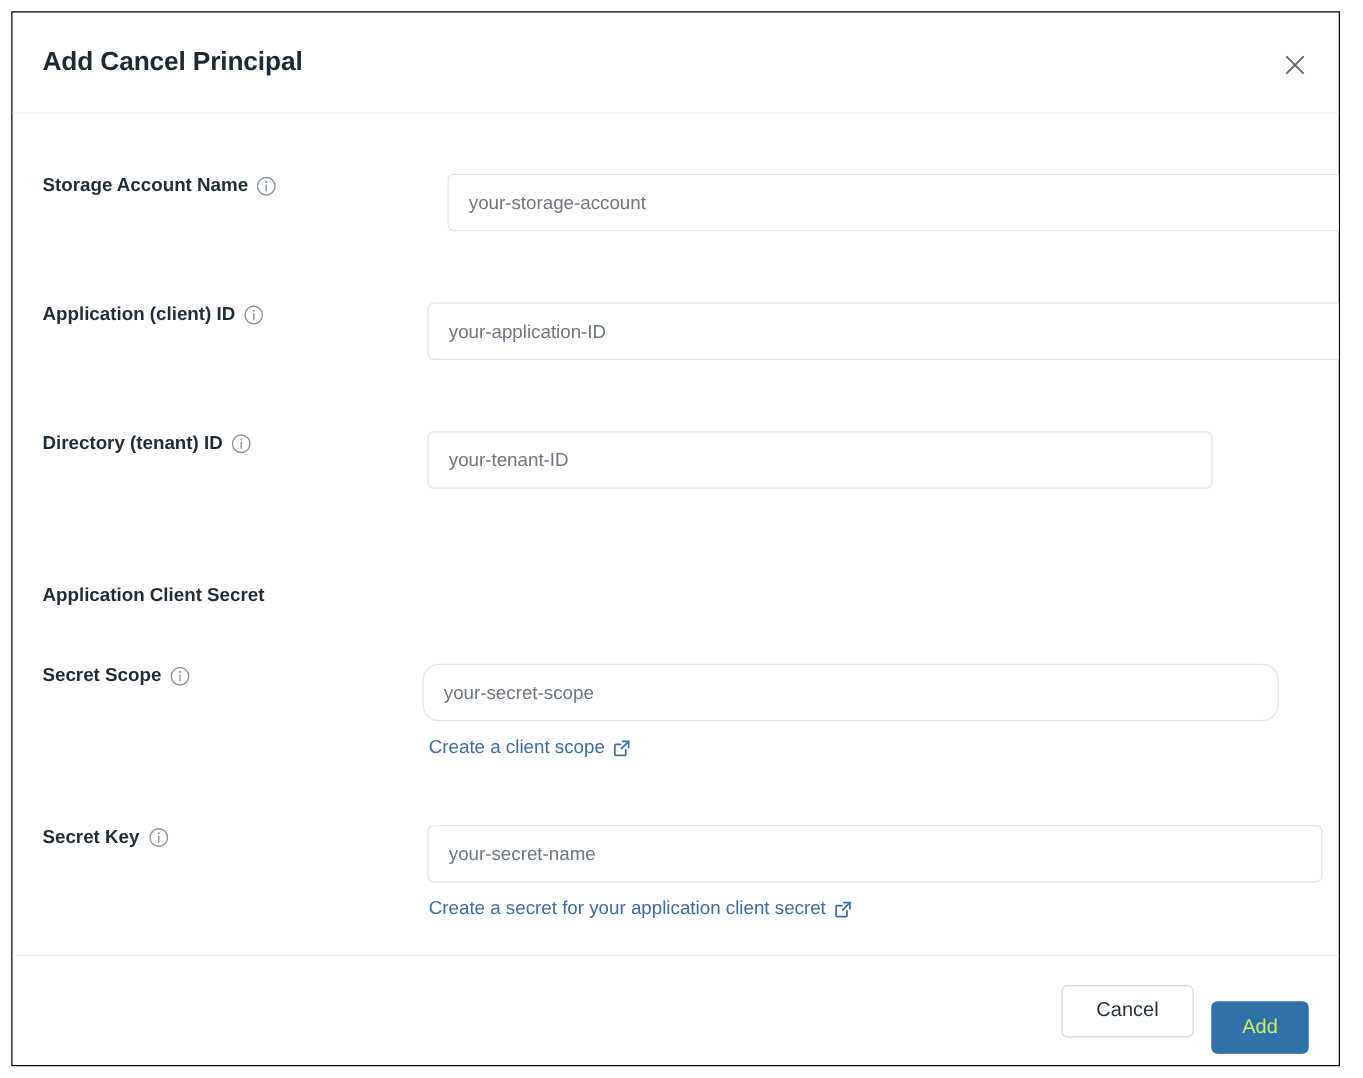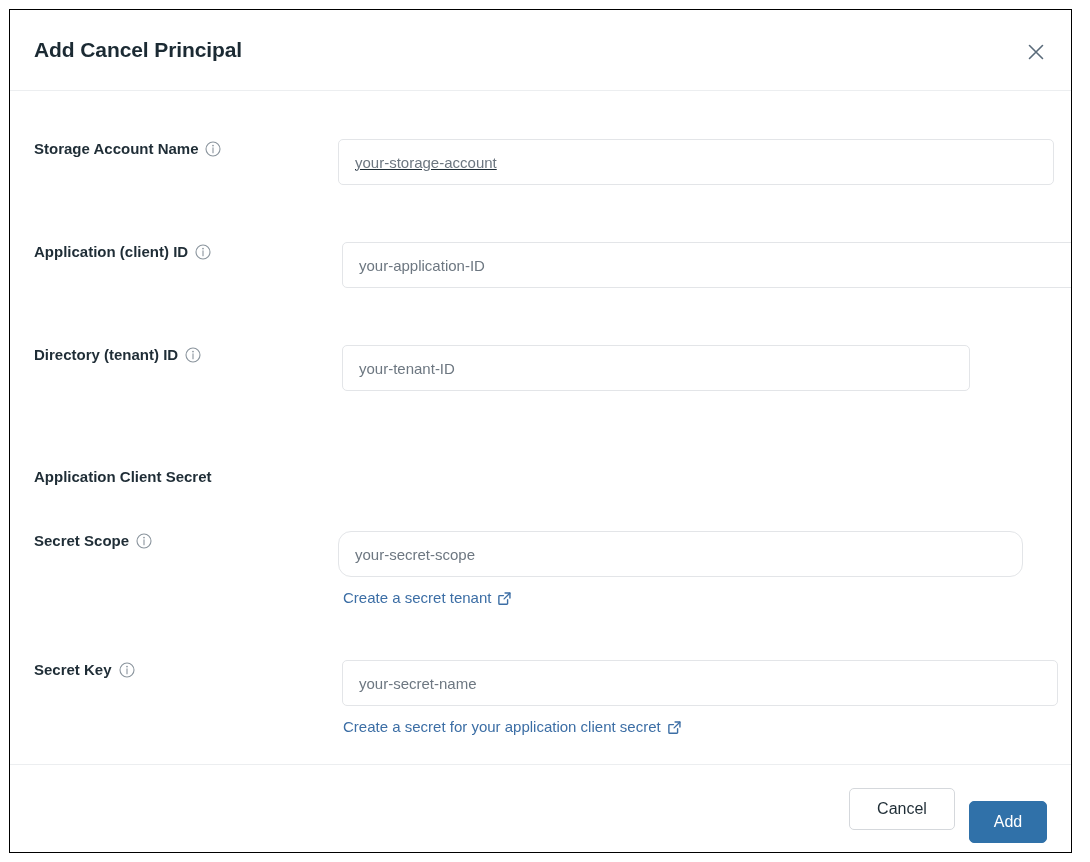--- a/index.html
+++ b/index.html
@@ -171,21 +171,21 @@
     padding: 0 20px;
     background: #ffffff;
     border: 1px solid #d5d8dc;
     color: #1f2d36;
   }
   .btn-add {
     min-width: 78px;
     padding: 0 20px;
     background: #3071a9;
     border: 1px solid #3071a9;
-    color: #ffffff;
+    color: #bef264;
     margin-top: 26px;
   }
 </style>
 </head>
 <body>
 
 <div class="dialog">
 
   <div class="dialog-header">
     <div class="dialog-title">Add Cancel Principal</div>
@@ -204,21 +204,21 @@
       <div class="row-label">
         <span>Storage Account Name</span>
         <span class="info-icon">
           <svg width="16" height="16" viewBox="0 0 16 16" fill="none" xmlns="http://www.w3.org/2000/svg">
             <circle cx="8" cy="8" r="7" stroke="#8a949d" stroke-width="1.1"></circle>
             <circle cx="8" cy="4.6" r="0.85" fill="#8a949d"></circle>
             <path d="M8 6.9 V11.7" stroke="#8a949d" stroke-width="1.1" stroke-linecap="round"></path>
           </svg>
         </span>
       </div>
-      <input class="field-input" style="left: 328px; width: 716px; text-decoration: underline;" type="text" placeholder="your-storage-account">
+      <input class="field-input" style="left: 348px; width: 716px;" type="text" placeholder="your-storage-account">
     </div>
 
     <div class="form-row" style="top:151px;">
       <div class="row-label">
         <span>Application (client) ID</span>
         <span class="info-icon">
           <svg width="16" height="16" viewBox="0 0 16 16" fill="none" xmlns="http://www.w3.org/2000/svg">
             <circle cx="8" cy="8" r="7" stroke="#8a949d" stroke-width="1.1"></circle>
             <circle cx="8" cy="4.6" r="0.85" fill="#8a949d"></circle>
             <path d="M8 6.9 V11.7" stroke="#8a949d" stroke-width="1.1" stroke-linecap="round"></path>
@@ -250,21 +250,21 @@
         <span class="info-icon">
           <svg width="16" height="16" viewBox="0 0 16 16" fill="none" xmlns="http://www.w3.org/2000/svg">
             <circle cx="8" cy="8" r="7" stroke="#8a949d" stroke-width="1.1"></circle>
             <circle cx="8" cy="4.6" r="0.85" fill="#8a949d"></circle>
             <path d="M8 6.9 V11.7" stroke="#8a949d" stroke-width="1.1" stroke-linecap="round"></path>
           </svg>
         </span>
       </div>
       <input class="field-input" style="left: 328px; width: 685px; border-radius: 13px;" type="text" placeholder="your-secret-scope">
       <a class="helper-link" style="left:333px; top:58px;">
-        <span>Create a secret tenant</span>
+        <span>Create a client scope</span>
         <span class="ext-icon">
           <svg width="15" height="15" viewBox="0 0 16 16" fill="none" xmlns="http://www.w3.org/2000/svg">
             <path d="M8.6 2.2 H13.8 V7.4" stroke="#3c6ea5" stroke-width="1.5" stroke-linecap="round" stroke-linejoin="round"></path>
             <path d="M13.6 2.4 L7.6 8.4" stroke="#3c6ea5" stroke-width="1.5" stroke-linecap="round"></path>
             <path d="M11.3 9.3 V13.3 A0.9 0.9 0 0 1 10.4 14.2 H2.9 A0.9 0.9 0 0 1 2 13.3 V5.8 A0.9 0.9 0 0 1 2.9 4.9 H6.9" stroke="#3c6ea5" stroke-width="1.5" stroke-linecap="round" stroke-linejoin="round"></path>
           </svg>
         </span>
       </a>
     </div>
 

